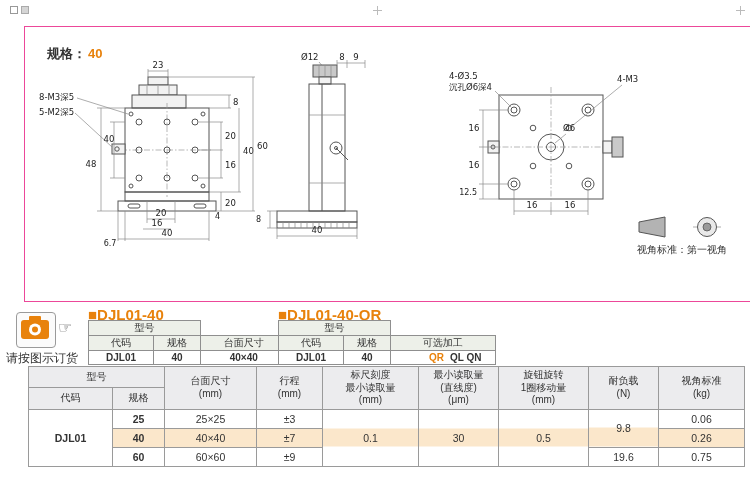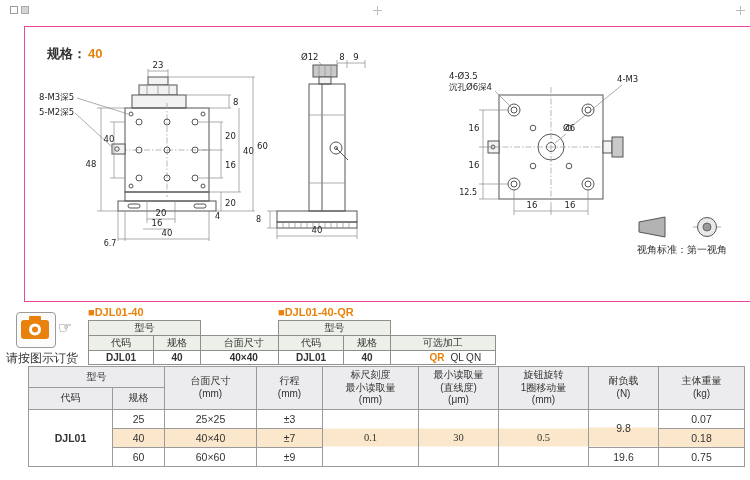--- a/index.html
+++ b/index.html
@@ -22,40 +22,40 @@
   svg .thin{stroke:#8a8a8a;stroke-width:0.7;fill:none;}
   svg .dash{stroke:#9a9a9a;stroke-width:0.7;fill:none;stroke-dasharray:6 2 1.5 2;}
   svg text{font-family:"DejaVu Sans",sans-serif;font-size:8.5px;fill:#222;}
   svg text.sm{font-size:8px;}
   svg text.note{font-size:10px;fill:#333;}
   
   .order-icon-box{position:absolute;left:16px;top:312px;width:38px;height:34px;
                   border:1px solid #9a9a9a;border-radius:4px;background:#fbfbfb;}
   .hand{position:absolute;left:58px;top:318px;font-size:16px;color:#555;}
   .order-note{position:absolute;left:6px;top:350px;font-size:12px;color:#333;}
-  .otitle{position:absolute;font-size:11px;font-weight:700;color:#e8820c;}
+  .otitle{position:absolute;font-size:15px;font-weight:700;color:#e8820c;}
   .otable{position:absolute;border-collapse:collapse;}
   .otable td{border:1px solid #8f8f8f;font-size:10px;height:13px;padding:0 4px;
              text-align:center;color:#333;background:#fff;}
   .otable td.ghost{border:none;background:transparent;}
   .otable td.hd{background:#edf0e9;}
   .accent{color:#e8820c;font-weight:700;margin-left:25px;}
-  .bold{font-weight:400;}
+  .bold{font-weight:700;}
   .val{background:#fdecd2;font-weight:700;color:#222;}
   .gap{margin-right:6px;text-align:right;}
   
   .stable{position:absolute;left:28px;top:366px;border-collapse:collapse;table-layout:fixed;}
   .stable td{border:1px solid #9a9a9a;font-size:10.5px;text-align:center;color:#333;
              padding:0 2px;overflow:hidden;}
   .stable td.th{background:#ececee;font-size:10px;white-space:pre-line;line-height:1.25;
                 padding:2px;font-weight:400;}
   .stable tr.data{height:19px;}
   .hl{background:#fbe7cb;}
   .m3cell{background:linear-gradient(to bottom,#ffffff 0%,#ffffff 33.4%,#fbe7cb 33.4%,
-          #fbe7cb 66.7%,#ffffff 66.7%,#ffffff 100%);font-family:Liberation Serif, serif;}
+          #fbe7cb 66.7%,#ffffff 66.7%,#ffffff 100%);}
   .m2cell{background:linear-gradient(to bottom,#ffffff 0%,#ffffff 50%,#fbe7cb 50%,#fbe7cb 100%);}
 </style>
 </head>
 <body>
 
 <div class="page">
 
   <div class="pm sq1"></div>
   <div class="pm sq2"></div>
   <div class="pm ch" style="left:373px;top:10px;"></div>
@@ -342,43 +342,43 @@
 最小读取量
 (mm)</td>
       <td class="th" rowspan="2">最小读取量
 (直线度)
 (μm)</td>
       <td class="th" rowspan="2">旋钮旋转
 1圈移动量
 (mm)</td>
       <td class="th" rowspan="2">耐负载
 (N)</td>
-      <td class="th" rowspan="2">主体重量
+      <td class="th" rowspan="2">视角标准
 (kg)</td>
     </tr>
     <tr>
       <td class="th">代码</td>
       <td class="th">规格</td>
     </tr>
     <tr class="data">
       <td class="accent" rowspan="3">DJL01</td>
       <td class="bold">25</td>
       <td>25×25</td>
       <td>±3</td>
       <td class="m3cell" rowspan="3">0.1</td>
       <td class="m3cell" rowspan="3">30</td>
       <td class="m3cell" rowspan="3">0.5</td>
       <td class="m2cell" rowspan="2">9.8</td>
-      <td>0.07</td>
+      <td>0.06</td>
     </tr>
     <tr class="data">
       <td class="bold hl">40</td>
       <td class="hl">40×40</td>
       <td class="hl">±7</td>
-      <td class="hl">0.18</td>
+      <td class="hl">0.26</td>
     </tr>
     <tr class="data">
       <td class="bold">60</td>
       <td>60×60</td>
       <td>±9</td>
       <td>19.6</td>
       <td>0.75</td>
     </tr>
   </tbody>
     </table>

